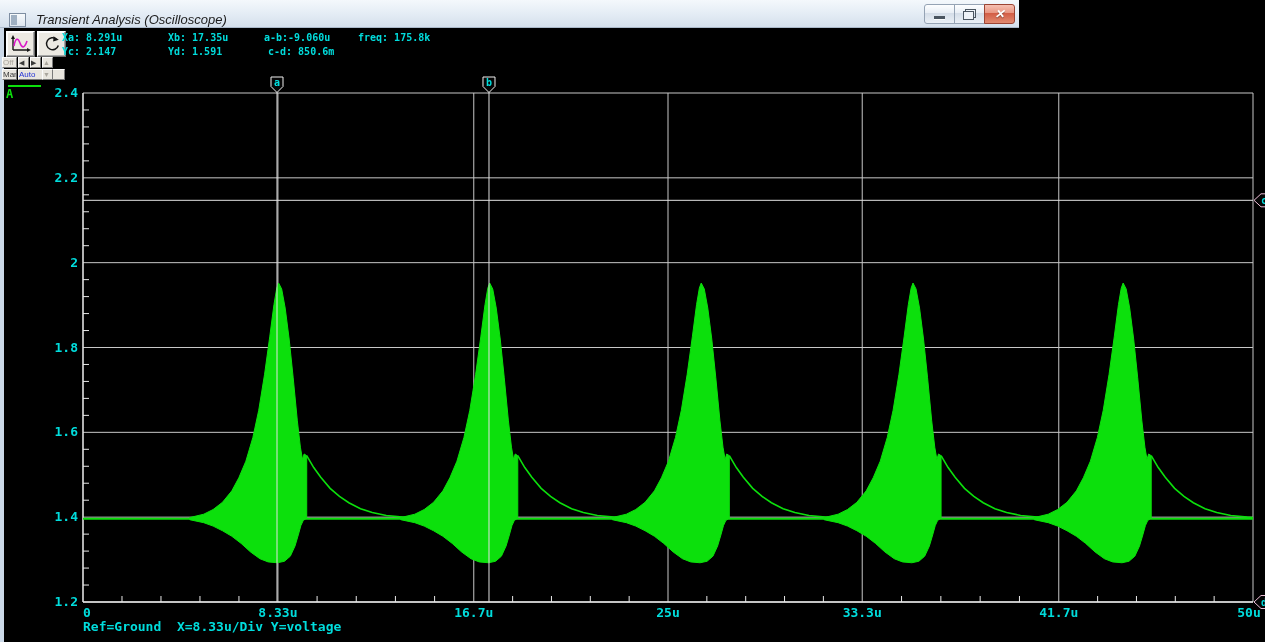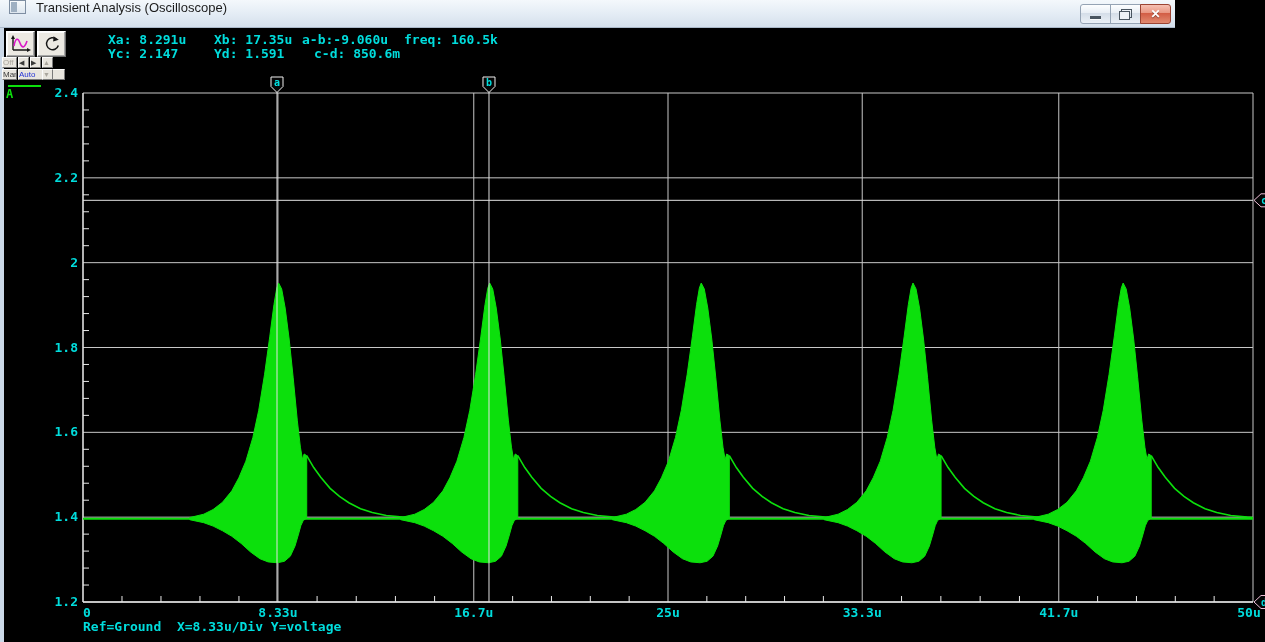--- a/index.html
+++ b/index.html
@@ -1,22 +1,22 @@
 <!DOCTYPE html>
 <html><head>
 <meta charset="utf-8">
 <style>
   * { margin:0; padding:0; box-sizing:border-box; }
   html,body { width:1265px; height:642px; overflow:hidden; }
   body { background:#000; position:relative; font-family:"Liberation Sans",sans-serif; }
 
   
-  .titlebar { position:absolute; left:0; top:0; width:1175px; height:28px;
+  .titlebar { position:absolute; left:0; top:0; width:1019px; height:28px;
     background:linear-gradient(#f4f8fc,#e6eef6 45%,#d5e0ec); border-bottom:1px solid #aab8c9;
-    display:flex; align-items:flex-start; }
+    display:flex; align-items:flex-end;font-style:italic; }
   .title-icon { width:17px; height:14px; margin-left:9px; border:1px solid #7e8ea2;
     background:linear-gradient(#f7fafc,#dde6ef); position:relative; }
   .title-icon::after { content:""; position:absolute; left:1px; top:1px; width:6px; height:10px;
     background:#9fb0c2; }
   .title-text { margin-left:10px; font-size:13px; color:#1c1c1c; }
   .winbtns { position:absolute; right:4px; top:4px; display:flex; }
   .winbtn { width:31px; height:20px; border:1px solid #95a3b4; margin-left:-1px;
     background:linear-gradient(#fdfeff,#e8eef5 45%,#d4dde8 45%,#eaf0f6);
     display:flex; align-items:center; justify-content:center; }
   .winbtn.min { border-radius:3px 0 0 3px; }
@@ -46,23 +46,23 @@
   .sbtn .arr { font-size:7px; line-height:9px; }
   #sbtn-off  { left:2px;  top:57px; width:15px; height:11px; }
   #sbtn-lt   { left:18px; top:57px; width:11px; height:11px; }
   #sbtn-rt   { left:30px; top:57px; width:11px; height:11px; }
   #sbtn-up   { left:42px; top:57px; width:11px; height:11px; }
   #sbtn-man  { left:2px;  top:69px; width:15px; height:11px; }
   #sbtn-auto { left:18px; top:69px; width:47px; height:11px; color:#2433d6; }
   #sbtn-dn   { left:42px; top:69px; width:11px; height:11px; }
 
   .ro { position:absolute; font-family:"DejaVu Sans Mono",monospace; font-weight:bold;
-    font-size:13px; color:#00dcdc; white-space:pre;margin-left:46px; }
+    font-size:10px; color:#00dcdc; white-space:pre; }
   .ro.r1 { top:32px; } .ro.r2 { top:46px; }
-  #ro-xa { left:62px; }  #ro-xb { left:168px; } #ro-ab { left:256px; } #ro-fr { left:358px; }
+  #ro-xa { left:62px; }  #ro-xb { left:168px; } #ro-ab { left:264px; } #ro-fr { left:358px; }
   #ro-yc { left:62px; }  #ro-yd { left:168px; } #ro-cd { left:268px; }
 
   
   .legend-line  { position:absolute; left:8px; top:85px; width:33px; height:2px; background:#0ce00c; }
   .legend-label { position:absolute; left:6px; top:87px; color:#0ce00c;
     font:bold 12px "DejaVu Sans Mono",monospace; }
 
   
   #plot { position:absolute; left:0; top:0; }
   .status-line { position:absolute; left:83px; top:619px; width:1170px; text-align:left;
@@ -108,21 +108,21 @@
 <div class="sbtn" id="sbtn-lt"><span class="arr">◀</span></div>
 <div class="sbtn" id="sbtn-rt"><span class="arr">▶</span></div>
 <div class="sbtn disabled" id="sbtn-up"><span class="arr">▲</span></div>
 <div class="sbtn" id="sbtn-man">Man</div>
 <div class="sbtn" id="sbtn-auto">Auto</div>
 <div class="sbtn disabled" id="sbtn-dn"><span class="arr">▼</span></div>
 
 <span class="ro r1" id="ro-xa">Xa: 8.291u</span>
 <span class="ro r1" id="ro-xb">Xb: 17.35u</span>
 <span class="ro r1" id="ro-ab">a-b:-9.060u</span>
-<span class="ro r1" id="ro-fr">freq: 160.5k</span>
+<span class="ro r1" id="ro-fr">freq: 175.8k</span>
 <span class="ro r2" id="ro-yc">Yc: 2.147</span>
 <span class="ro r2" id="ro-yd">Yd: 1.591</span>
 <span class="ro r2" id="ro-cd">c-d: 850.6m</span>
 
 <div class="legend-line"></div>
 <div class="legend-label">A</div>
 
 <svg id="plot" width="1265" height="642" viewBox="0 0 1265 642">
     <line x1="83" y1="93" x2="83" y2="602" stroke="#c8c8c8" stroke-width="1"></line>
     <line x1="277.922" y1="93" x2="277.922" y2="602" stroke="#c8c8c8" stroke-width="1"></line>

